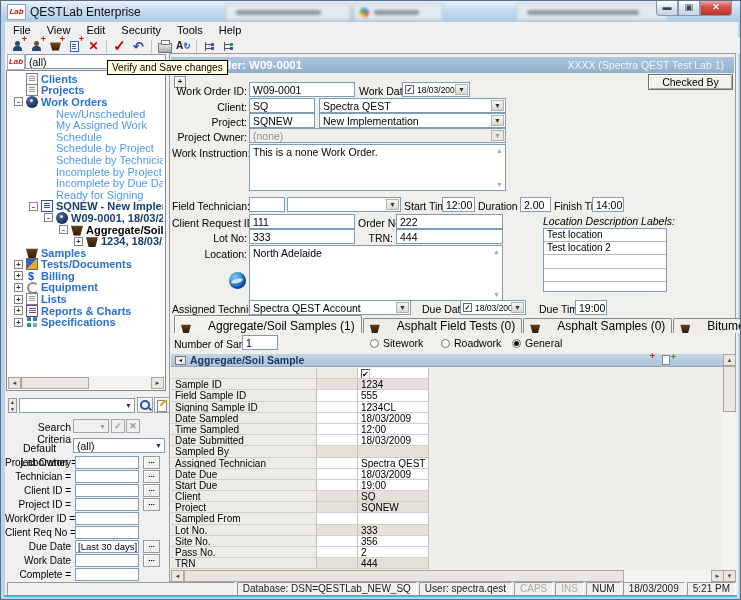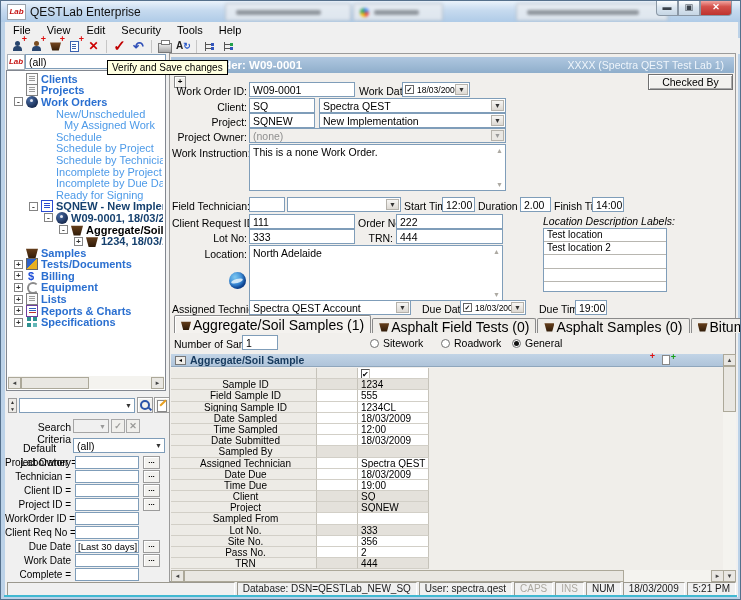--- a/index.html
+++ b/index.html
@@ -155,41 +155,41 @@
   .globe{position:absolute;left:59px;top:218px;width:17px;height:17px;border-radius:50%;
     background:radial-gradient(circle at 35% 30%,#7EC8F0,#1668C8 70%,#0A4AA0);box-shadow:inset -2px -2px 3px rgba(0,0,40,.4);}
   .globe::after{content:'';position:absolute;left:2px;top:7px;width:12px;height:4px;background:#E8F4FC;border-radius:50%;
     transform:rotate(-14deg);opacity:.85;}
   .loclist{position:absolute;left:373px;top:174px;width:124px;height:64px;border:1px solid #7F9DB9;background:#fff;box-sizing:border-box;}
   .llrow{height:12.2px;border-bottom:1px solid #B8B6B0;font-size:10px;line-height:12px;padding:0 3px;overflow:hidden;white-space:nowrap;}
   .llrow:last-child{border-bottom:none;}
   
   .tabs{position:absolute;left:4px;top:261px;display:flex;align-items:flex-end;}
   .tab{height:15px;padding:1px 6px 0;border:1px solid #8A8A8A;border-bottom:none;background:#EFEDE9;display:flex;
-    column-gap:2px;align-items:center;font-size:14px;white-space:nowrap;border-radius:2px 2px 0 0;box-sizing:border-box;margin-right:1px;}
+    column-gap:17px;align-items:flex-end;font-size:12px;white-space:nowrap;border-radius:2px 2px 0 0;box-sizing:border-box;margin-right:1px;}
   .tab .t-ic{flex:0 0 10px;width:10px;height:10px;}
   .tab.active{height:18px;background:#F4F2EF;box-shadow:inset 1px 1px 0 #fff;}
   
   .radios{position:absolute;left:200px;top:283px;display:flex;}
   .rd{width:71px;display:flex;align-items:center;column-gap:4px;font-size:10.5px;}
   .rdc{width:9px;height:9px;border:1px solid #707070;border-radius:50%;background:#fff;position:relative;flex:0 0 9px;box-sizing:border-box;}
   .rd.sel .rdc::after{content:'';position:absolute;left:1px;top:1px;width:5px;height:5px;border-radius:50%;background:#111;}
   
   .secbar{position:absolute;left:1px;top:300px;width:553px;height:13px;background:linear-gradient(#C2D4E6,#AFC4DA);
     border-bottom:1px solid #8FA6BC;box-sizing:border-box;}
   .sectitle{position:absolute;left:19px;top:0;font-size:10.5px;font-weight:bold;color:#16395C;line-height:13px;}
   .secbtn{position:absolute;left:4px;top:2px;width:11px;height:9px;border:1px solid #777;background:#EFEDE9;
     font:6px/7px "Liberation Sans",sans-serif;text-align:center;box-sizing:border-box;}
   .secic{position:absolute;top:1px;width:15px;height:11px;}
   .secdocpage{position:absolute;left:1px;top:0;width:8px;height:10px;background:#fff;border:1px solid #888;box-sizing:border-box;}
   .gpl{position:absolute;top:-2px;right:0;color:#18A018;font:bold 9px/9px "Liberation Sans",sans-serif;font-style:normal;}
   .grid{position:absolute;left:1px;top:314px;width:553px;height:202px;background:#F0EEEA;overflow:hidden;font-size:10px;}
   .grow{display:flex;height:11.2px;line-height:11px;}
   .grow span{box-sizing:border-box;border-right:1px solid #C6C3BA;border-bottom:1px solid #D2CFC7;overflow:hidden;white-space:nowrap;}
-  .gl{width:146px;background:#EDEBE6;padding-left:4px;text-align:center;}
+  .gl{width:146px;background:#EDEBE6;padding-left:4px;}
   .gm{width:41px;background:#fff;}
   .gv{width:71px;background:#fff;padding-left:3px;}
   .gf{flex:1;background:#F0EEEA;border-right:none!important;border-bottom:none!important;}
   .grow.ro .gm,.grow.ro .gv{background:#E4E1DB;}
   .ghead .gl,.ghead .gm{background:#EDEBE6;}
   .gcheck{width:9px;height:9px;border:1px solid #555;background:#fff;margin:1px auto 0;font:8px/8px "Liberation Sans",sans-serif;
     text-align:center;box-sizing:border-box;}
   .mhscroll{position:absolute;left:1px;top:516px;width:553px;height:12px;background:#F4F3EF;display:flex;align-items:center;}
   .mhscroll .sbtn{width:13px;height:12px;font-size:6px;line-height:10px;flex:0 0 13px;}
   .mhscroll .thumbx{width:440px;height:12px;}
@@ -310,21 +310,21 @@
         <div class="trow root" style="padding-left: 6px;">
           <span class="texp">-</span>
           <span class="t-ic workorder-icon"></span>
           <span class="tlab">Work Orders</span>
         </div>
         <div class="trow link" style="padding-left: 21px;">
           <span class="texp" style="visibility: hidden;"></span>
           <span class="t-ic" style="visibility: hidden;"></span>
           <span class="tlab">New/Unscheduled</span>
         </div>
-        <div class="trow link" style="padding-left: 21px; justify-content: center;">
+        <div class="trow link" style="padding-left: 21px;">
           <span class="texp" style="visibility: hidden;"></span>
           <span class="t-ic" style="visibility: hidden;"></span>
           <span class="tlab">My Assigned Work</span>
         </div>
         <div class="trow link" style="padding-left: 21px;">
           <span class="texp" style="visibility: hidden;"></span>
           <span class="t-ic" style="visibility: hidden;"></span>
           <span class="tlab">Schedule</span>
         </div>
         <div class="trow link" style="padding-left: 21px;">
@@ -692,21 +692,21 @@
             <span class="gv">Spectra QEST</span>
             <span class="gf"></span>
           </div>
           <div class="grow">
             <span class="gl">Date Due</span>
             <span class="gm"></span>
             <span class="gv">18/03/2009</span>
             <span class="gf"></span>
           </div>
           <div class="grow">
-            <span class="gl">Time Due</span>
+            <span class="gl">Start Due</span>
             <span class="gm"></span>
             <span class="gv">19:00</span>
             <span class="gf"></span>
           </div>
           <div class="grow ro">
             <span class="gl">Client</span>
             <span class="gm"></span>
             <span class="gv">SQ</span>
             <span class="gf"></span>
           </div>

